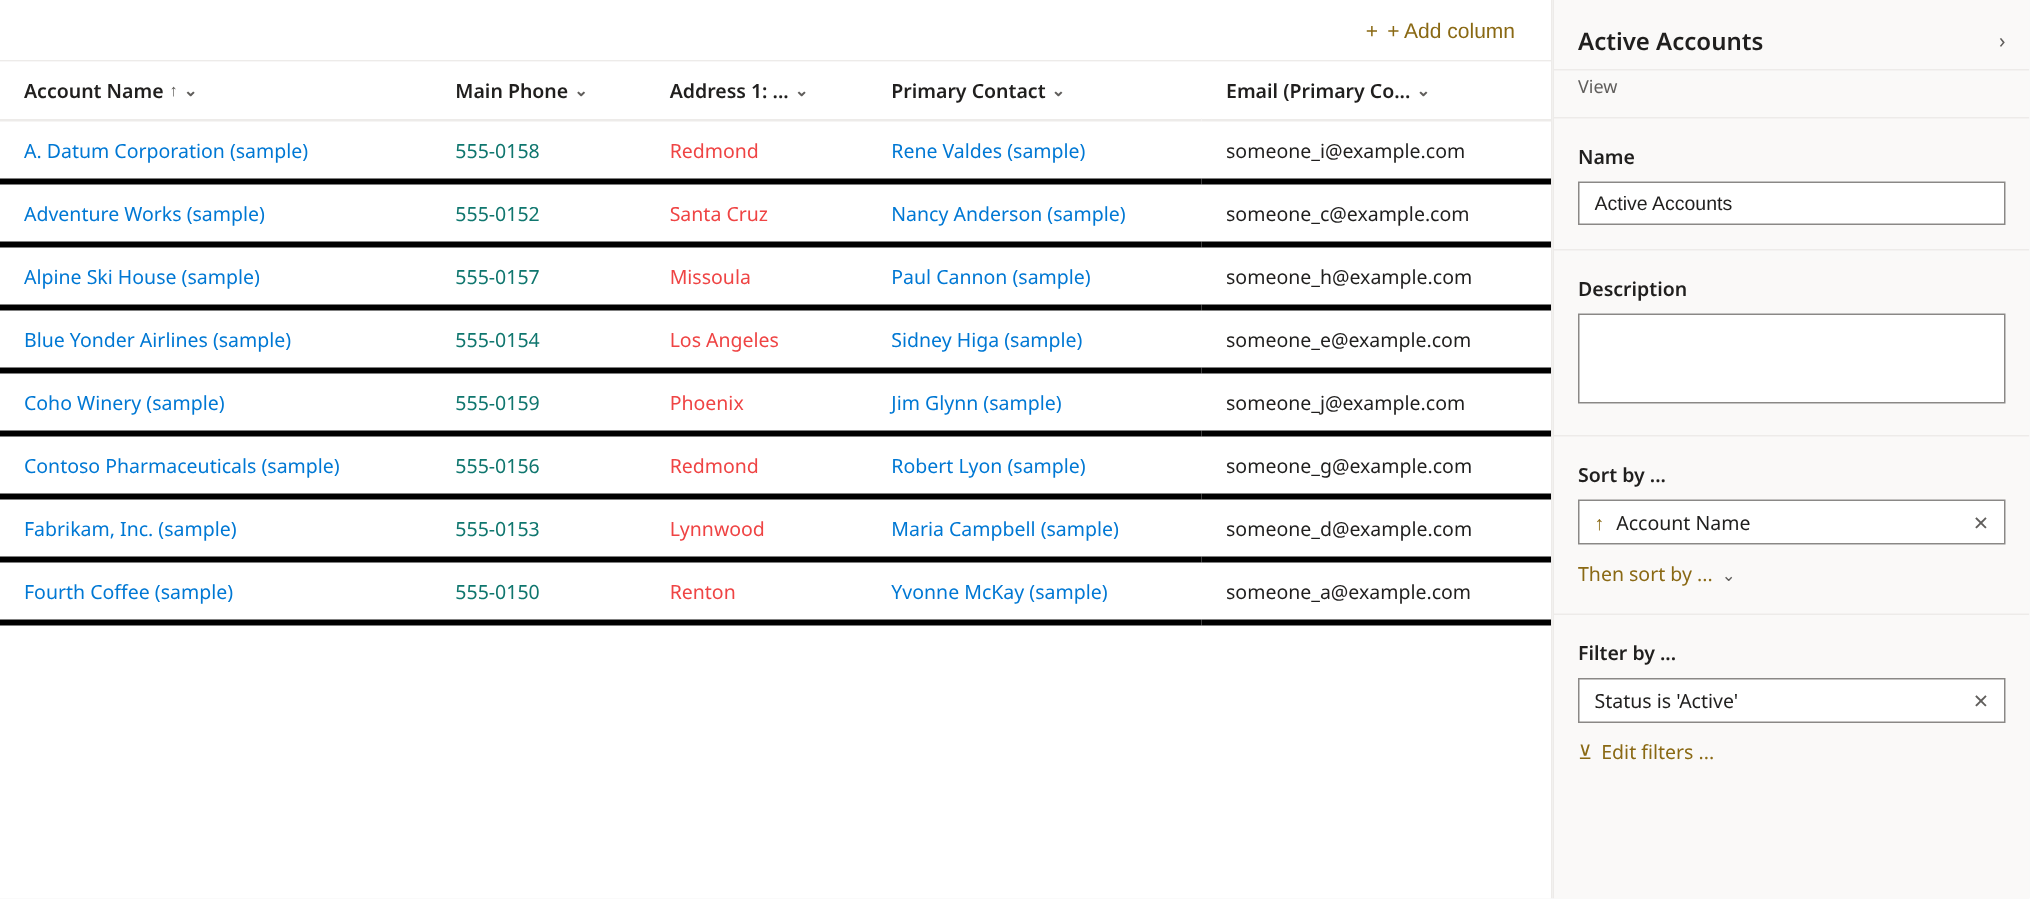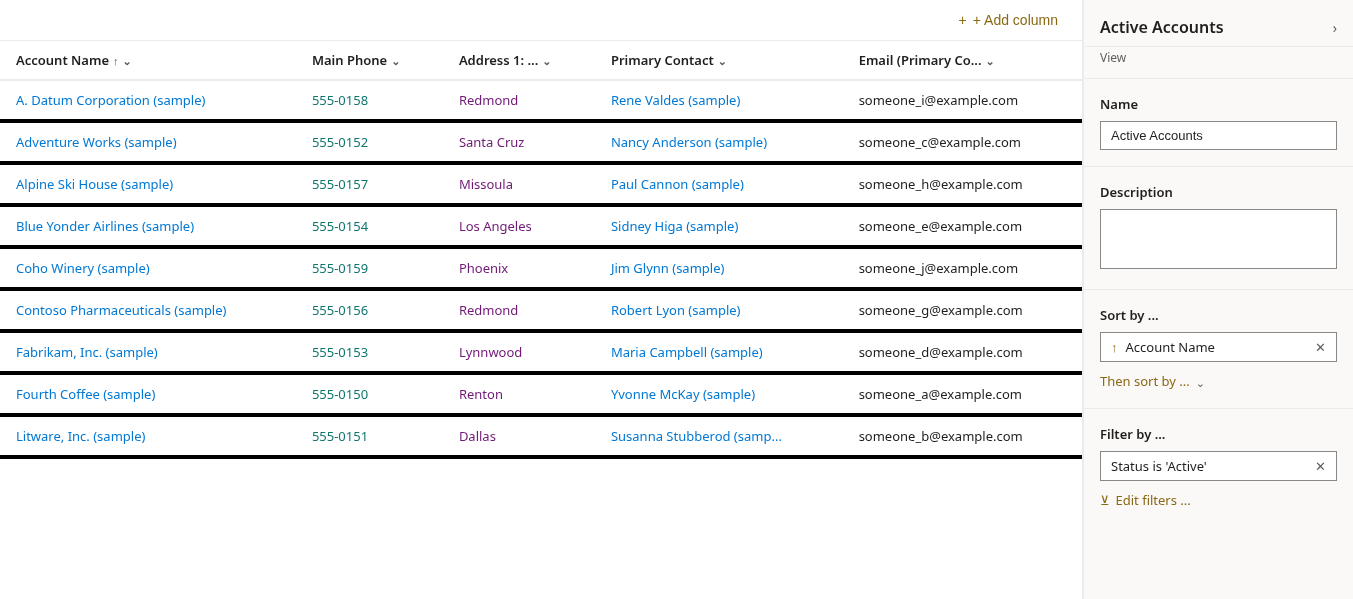--- a/index.html
+++ b/index.html
@@ -104,34 +104,34 @@
     td.link-cell {
       color: #0078d4;
       cursor: pointer;
     }
 
     td.phone-cell {
       color: #0f766e;
     }
 
     td.address-cell {
-      color: #701a75;
+      color: #ef4444;
     }
 
     td.contact-cell {
       color: #0078d4;
     }
 
     td.email-cell {
       color: #201f1e;
     }
 
     
     .right-panel {
-      width: 270px;
+      width: 318px;
       background: #faf9f8;
       border-left: 1px solid #edebe9;
       display: flex;
       flex-direction: column;
       overflow-y: auto;
     }
 
     .panel-header {
       padding: 16px 16px 8px 16px;
       display: flex;
@@ -397,27 +397,20 @@
             <td class="contact-cell">Maria Campbell (sample)</td>
             <td class="email-cell">someone_d@example.com</td>
           </tr>
           <tr>
             <td class="link-cell">Fourth Coffee (sample)</td>
             <td class="phone-cell">555-0150</td>
             <td class="address-cell">Renton</td>
             <td class="contact-cell">Yvonne McKay (sample)</td>
             <td class="email-cell">someone_a@example.com</td>
           </tr>
-          <tr>
-            <td class="link-cell">Litware, Inc. (sample)</td>
-            <td class="phone-cell">555-0151</td>
-            <td class="address-cell">Dallas</td>
-            <td class="contact-cell">Susanna Stubberod (samp...</td>
-            <td class="email-cell">someone_b@example.com</td>
-          </tr>
         </tbody>
     </table>
   </div>
 </div>
 
 <div class="right-panel">
 
   <div class="panel-header">
     <span class="panel-title">Active Accounts</span>
     <span class="panel-chevron">›</span>

